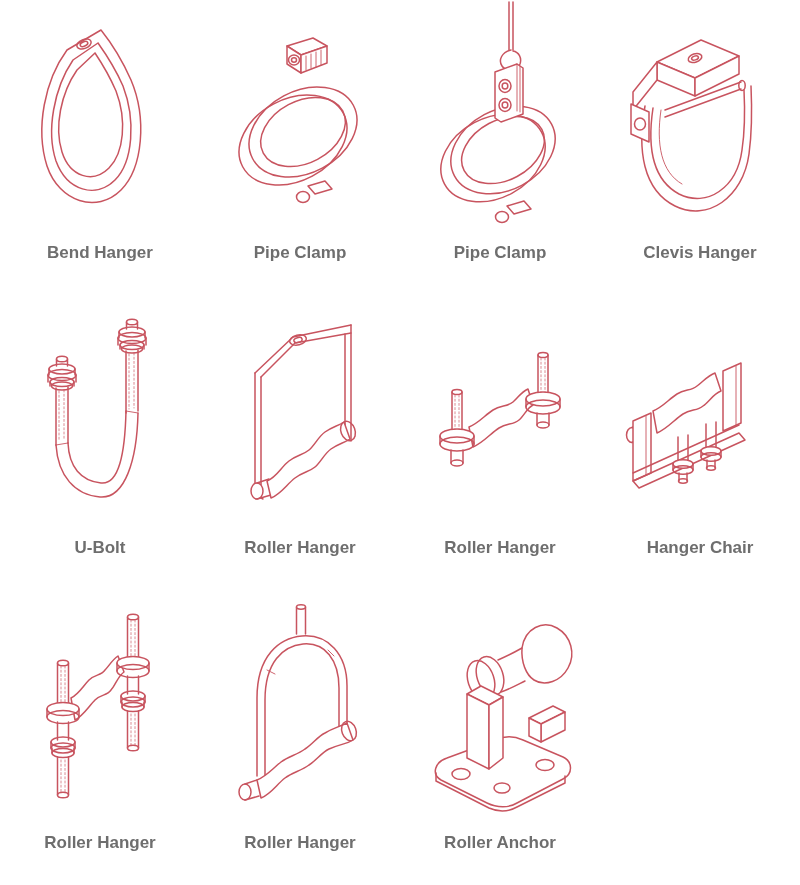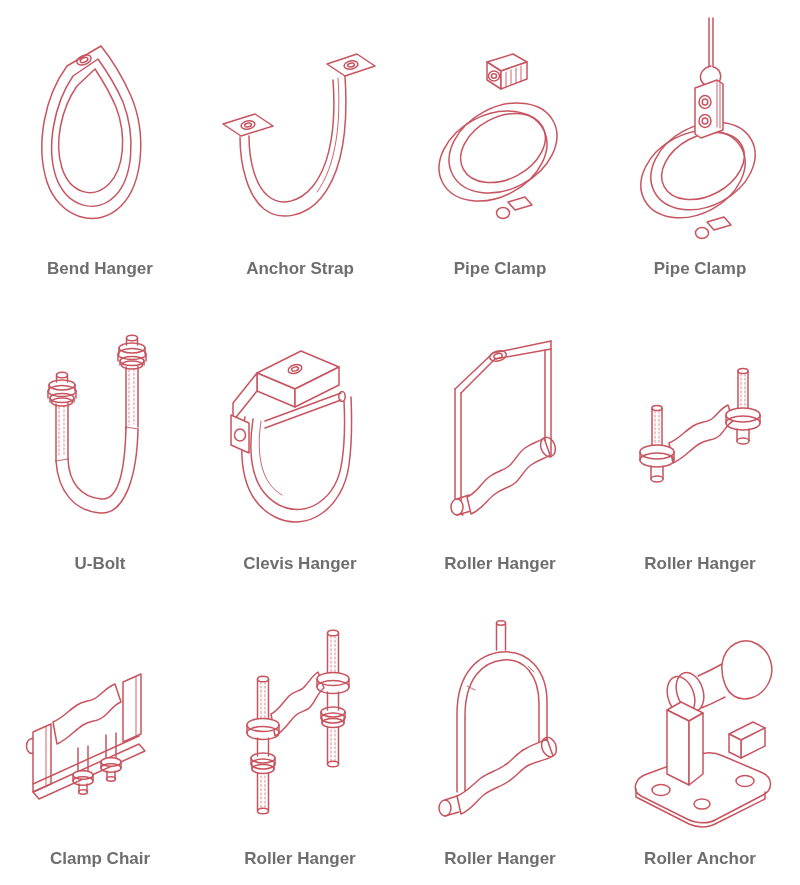--- a/index.html
+++ b/index.html
@@ -14,21 +14,21 @@
     font-family:"Liberation Sans", sans-serif;
   }
   .grid{
     width:800px;height:885px;
     display:grid;
     grid-template-columns:repeat(4,200px);
     grid-template-rows:repeat(3,295px);
   }
   .cell{
     display:flex;flex-direction:column;
-    justify-content:flex-end;align-items:center;
+    align-items:center;
     padding-bottom:16px;
   }
   .art{line-height:0;}
   .art svg{display:block;width:190px;height:235px;overflow:visible;}
   .art path,.art ellipse,.art line,.art circle,.art polyline{
     stroke:var(--line);fill:none;
     stroke-width:1.5;stroke-linecap:round;stroke-linejoin:round;
   }
   .art .wf{fill:#fff;}
   .art .hatch{stroke-dasharray:2 2.2;stroke-width:.9;opacity:.75;}
@@ -50,36 +50,20 @@
         <path d="M96 30 L62 50 C40 80 30 128 42 166 C54 202 92 214 116 190 C138 168 142 118 126 80 C118 62 108 45 96 30 Z"></path>
         <path d="M93 43 C103 57 111 70 118 86 C131 120 128 162 110 180 C91 199 62 191 51 161 C41 131 49 88 68 60 L93 43"></path>
         <path d="M90 53 C98 65 105 77 111 91 C122 120 119 153 104 168 C88 184 65 177 57 152 C49 127 56 93 72 70 L90 53"></path>
         <ellipse cx="79" cy="44" rx="7.5" ry="4.5" transform="rotate(-22 79 44)"></ellipse>
         <ellipse cx="79" cy="44" rx="4" ry="2.2" transform="rotate(-22 79 44)"></ellipse>
       </svg>
     </div>
     <figcaption class="label">Bend Hanger</figcaption>
   </figure>
 
-  <figure class="cell">
-    <div class="art">
-      <svg viewBox="0 0 190 235">
-        <path d="M140 60 C143 105 139 154 116 182 C101 200 76 206 59 193 C43 180 35 150 35 121"></path>
-        <path d="M128 64 C131 104 127 146 108 170 C95 186 76 191 63 180 C51 170 44 147 44 120"></path>
-        <path class="thin" d="M133 62 C136 103 132 149 112 176"></path>
-        <path class="wf" d="M122 48 L152 38 L170 50 L140 60 Z"></path>
-        <ellipse cx="146" cy="49" rx="7" ry="4" transform="rotate(-12 146 49)"></ellipse>
-        <ellipse cx="146" cy="49" rx="3.4" ry="1.9" transform="rotate(-12 146 49)"></ellipse>
-        <path class="wf" d="M18 108 L50 98 L68 110 L36 120 Z"></path>
-        <ellipse cx="43" cy="109" rx="7" ry="4" transform="rotate(-12 43 109)"></ellipse>
-        <ellipse cx="43" cy="109" rx="3.4" ry="1.9" transform="rotate(-12 43 109)"></ellipse>
-      </svg>
-    </div>
-    <figcaption class="label">Anchor Strap</figcaption>
-  </figure>
 
   <figure class="cell">
     <div class="art">
       <svg viewBox="0 0 190 235">
         <ellipse cx="88" cy="140" rx="57" ry="41" transform="rotate(-28 88 140)"></ellipse>
         <ellipse cx="98" cy="132" rx="57" ry="41" transform="rotate(-28 98 132)"></ellipse>
         <ellipse cx="98" cy="132" rx="45" ry="31" transform="rotate(-28 98 132)"></ellipse>
         <path class="wf" d="M82 46 L108 38 L122 46 L96 55 Z"></path>
         <path class="wf" d="M82 46 L82 64 L96 73 L96 55 Z"></path>
         <path class="wf" d="M96 55 L122 46 L122 63 L96 73 Z"></path>
@@ -105,20 +89,41 @@
         <path class="thin" d="M112 64 L112 111 M115 66 L115 112"></path>
         <ellipse cx="100" cy="86" rx="6" ry="6.5"></ellipse>
         <ellipse cx="100" cy="86" rx="2.8" ry="3"></ellipse>
         <ellipse cx="100" cy="105" rx="6" ry="6.5"></ellipse>
         <ellipse cx="100" cy="105" rx="2.8" ry="3"></ellipse>
         <path class="wf" d="M102 206 L119 201 L126 209 L109 214 Z"></path>
         <ellipse cx="97" cy="217" rx="6.5" ry="5.5"></ellipse>
       </svg>
     </div>
     <figcaption class="label">Pipe Clamp</figcaption>
+  </figure>
+
+  <figure class="cell">
+    <div class="art">
+      <svg viewBox="0 0 190 235">
+        <path d="M40 106 C32 150 38 190 70 206 C102 222 138 198 144 154 C147 132 147 108 146 86"></path>
+        <path d="M48 108 C42 148 48 180 74 194 C102 208 132 188 137 150 C140 130 140 110 139 90"></path>
+        <path class="thin" d="M56 110 C51 144 56 172 77 184"></path>
+        <path d="M60 110 L136 82 M60 117 L136 89"></path>
+        <ellipse cx="137" cy="85.5" rx="3.2" ry="5"></ellipse>
+        <path class="wf" d="M52 62 L96 40 L134 56 L90 78 Z"></path>
+        <path class="wf" d="M52 62 L52 80 L90 96 L90 78 Z"></path>
+        <path class="wf" d="M90 78 L134 56 L134 74 L90 96 Z"></path>
+        <ellipse cx="90" cy="58" rx="7" ry="4.2" transform="rotate(-18 90 58)"></ellipse>
+        <ellipse cx="90" cy="58" rx="3.5" ry="2" transform="rotate(-18 90 58)"></ellipse>
+        <path class="wf" d="M28 92 L52 62 L52 80 L28 110 Z"></path>
+        <path class="wf" d="M26 104 L44 112 L44 142 L26 134 Z"></path>
+        <ellipse cx="35" cy="124" rx="5.5" ry="6"></ellipse>
+      </svg>
+    </div>
+    <figcaption class="label">Clevis Hanger</figcaption>
   </figure>
 
   <figure class="cell">
     <div class="art">
       <svg viewBox="0 0 190 235">
         <path d="M51 150 C53 181 70 200 95 202 C120 204 132 165 133 118"></path>
         <path d="M63 148 C64 172 76 186 96 188 C114 190 120 158 121 116"></path>
         <path d="M51.5 64 L51.5 71 M62.5 64 L62.5 71"></path>
         <ellipse cx="57" cy="64" rx="5.5" ry="2.8"></ellipse>
         <ellipse cx="57" cy="74" rx="13" ry="5"></ellipse>
@@ -143,41 +148,20 @@
         <path class="hatch" d="M124 59 L124 114 M129 58 L129 113"></path>
         <path class="thin" d="M51 150 L63 148 M121 116 L133 118"></path>
       </svg>
     </div>
     <figcaption class="label">U-Bolt</figcaption>
   </figure>
 
   <figure class="cell">
     <div class="art">
       <svg viewBox="0 0 190 235">
-        <path d="M40 106 C32 150 38 190 70 206 C102 222 138 198 144 154 C147 132 147 108 146 86"></path>
-        <path d="M48 108 C42 148 48 180 74 194 C102 208 132 188 137 150 C140 130 140 110 139 90"></path>
-        <path class="thin" d="M56 110 C51 144 56 172 77 184"></path>
-        <path d="M60 110 L136 82 M60 117 L136 89"></path>
-        <ellipse cx="137" cy="85.5" rx="3.2" ry="5"></ellipse>
-        <path class="wf" d="M52 62 L96 40 L134 56 L90 78 Z"></path>
-        <path class="wf" d="M52 62 L52 80 L90 96 L90 78 Z"></path>
-        <path class="wf" d="M90 78 L134 56 L134 74 L90 96 Z"></path>
-        <ellipse cx="90" cy="58" rx="7" ry="4.2" transform="rotate(-18 90 58)"></ellipse>
-        <ellipse cx="90" cy="58" rx="3.5" ry="2" transform="rotate(-18 90 58)"></ellipse>
-        <path class="wf" d="M28 92 L52 62 L52 80 L28 110 Z"></path>
-        <path class="wf" d="M26 104 L44 112 L44 142 L26 134 Z"></path>
-        <ellipse cx="35" cy="124" rx="5.5" ry="6"></ellipse>
-      </svg>
-    </div>
-    <figcaption class="label">Clevis Hanger</figcaption>
-  </figure>
-
-  <figure class="cell">
-    <div class="art">
-      <svg viewBox="0 0 190 235">
         <path d="M50 78 L50 200 L58 204 M56 82 L56 196"></path>
         <path d="M50 78 L88 42 L146 30 M56 82 L90 48 L146 38"></path>
         <path d="M146 30 L146 146 M140 39 L140 142"></path>
         <ellipse cx="93" cy="45" rx="8.5" ry="5" transform="rotate(-14 93 45)"></ellipse>
         <ellipse cx="93" cy="45" rx="4.2" ry="2.4" transform="rotate(-14 93 45)"></ellipse>
         <ellipse class="wf" cx="52" cy="196" rx="6" ry="8"></ellipse>
         <path d="M52 188 L64 184 M52 204 L66 200"></path>
         <path class="wf" d="M62 186 C72 182 76 172 84 166 C92 160 98 160 104 155 C110 150 113 142 120 137 C127 132 133 131 139 127 L145 144 C139 148 133 149 126 154 C119 159 116 167 110 172 C104 177 98 177 90 183 C82 189 76 199 66 203 Z"></path>
         <ellipse cx="143" cy="136" rx="7" ry="10" transform="rotate(-20 143 136)"></ellipse>
       </svg>
@@ -228,21 +212,21 @@
         <path d="M74 178 L74 186 M82 178 L82 186"></path>
         <ellipse cx="78" cy="186" rx="4.5" ry="2.2"></ellipse>
         <path d="M101 129 L101 155 M111 127 L111 153"></path>
         <ellipse class="wf" cx="106" cy="156" rx="10" ry="4.2"></ellipse>
         <path d="M96 156 L96 162 M116 156 L116 162"></path>
         <ellipse cx="106" cy="162" rx="10" ry="4.2"></ellipse>
         <path d="M102 165 L102 173 M110 165 L110 173"></path>
         <ellipse cx="106" cy="173" rx="4.5" ry="2.2"></ellipse>
       </svg>
     </div>
-    <figcaption class="label">Clamp Chair</figcaption>
+    <figcaption class="label">Hanger Chair</figcaption>
   </figure>
 
   <figure class="cell">
     <div class="art">
       <svg viewBox="0 0 190 235">
         <path d="M52.5 73 L52.5 116 M63.5 73 L63.5 116"></path>
         <ellipse cx="58" cy="73" rx="5.5" ry="2.8"></ellipse>
         <path class="hatch" d="M56 76 L56 114 M60 76 L60 114"></path>
         <path d="M122.5 27 L122.5 70 M133.5 27 L133.5 70"></path>
         <ellipse cx="128" cy="27" rx="5.5" ry="2.8"></ellipse>

